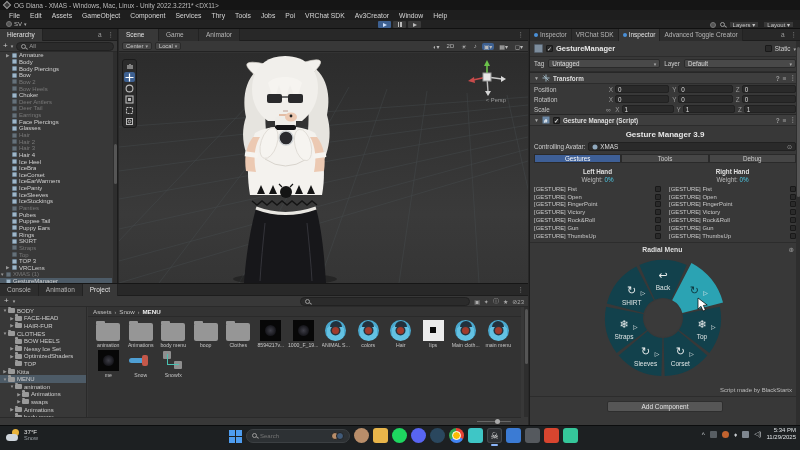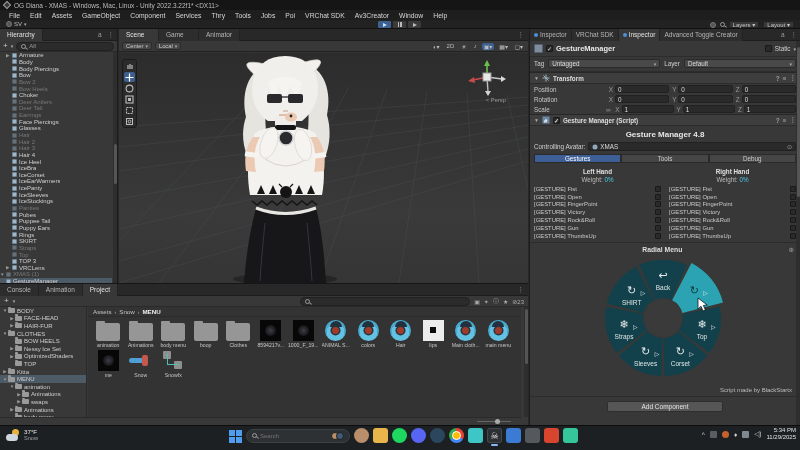--- a/index.html
+++ b/index.html
@@ -639,21 +639,21 @@
           <text x="2" y="6.5" font-size="6" fill="#fff">#</text>
         </svg>
       <span class="chk">✓</span>
       <span>Gesture Manager (Script)</span>
       <span class="sp"></span>
       <span class="hico">?</span>
       <span class="hico">≡</span>
       <span class="hico">⋮</span>
     </div>
 
-    <div id="gmtitle">Gesture Manager 4.8</div>
+    <div id="gmtitle">Gesture Manager 3.9</div>
 
     <div id="avrow">
       <span>Controlling Avatar:</span>
       <span class="objfield">
         <svg width="6" height="6">
             <circle cx="3" cy="3" r="2.5" fill="#8fa8bd"></circle>
           </svg>
         <span>XMAS</span>
         <span class="pick">⊙</span>
       </span>

